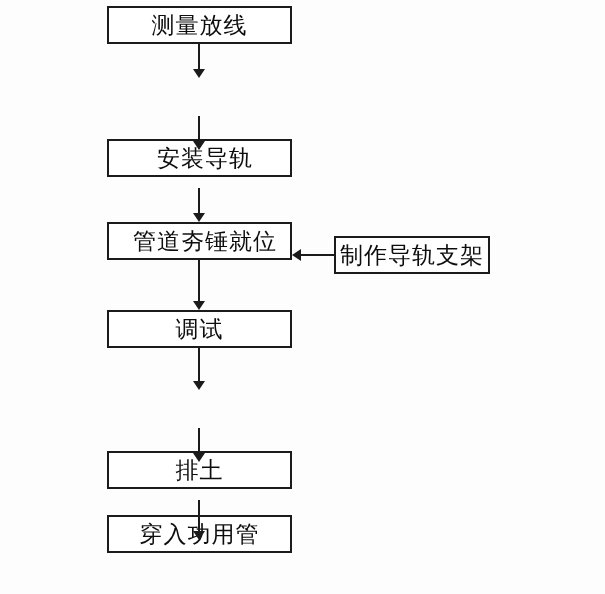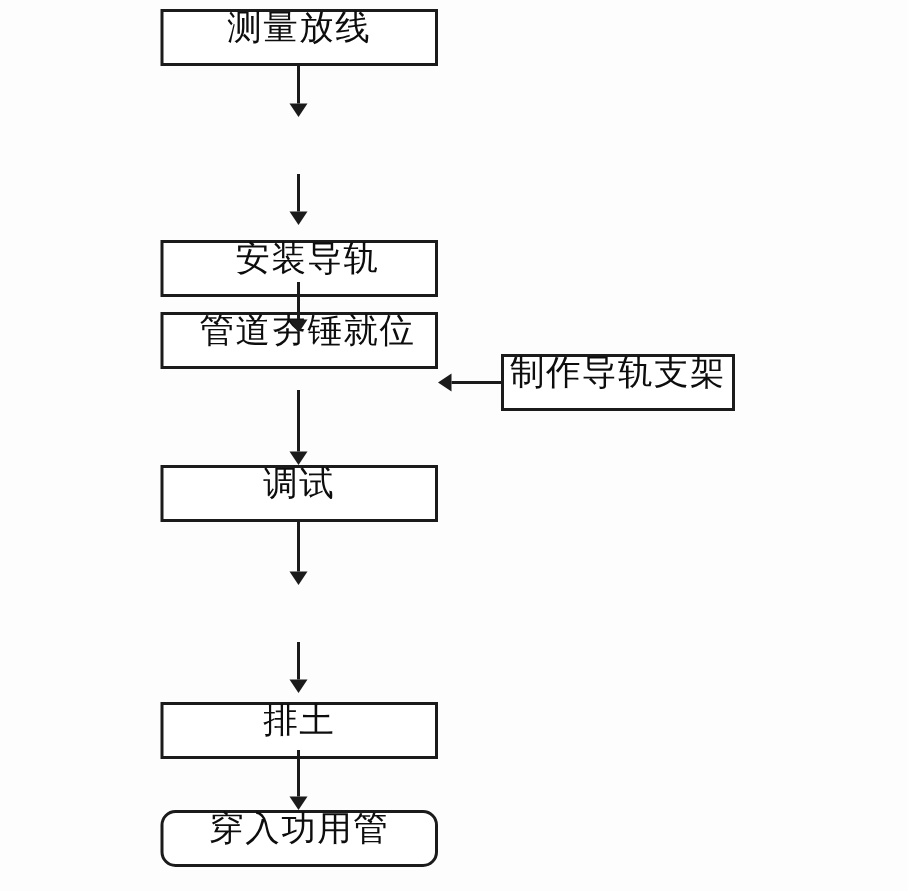--- a/index.html
+++ b/index.html
@@ -21,20 +21,21 @@
     background: #fdfdfd;
   }
 
   
   .node {
     position: absolute;
     box-sizing: border-box;
     background: #ffffff;
     border: 2px solid #1b1b1b;
     display: flex;
+    align-items: center;
     justify-content: center;
   }
   .node .node-label {
     font-size: 23px;
     line-height: 1;
     color: #0d0d0d;
     letter-spacing: 1px;
     white-space: nowrap;
     font-weight: 400;
   }
@@ -87,38 +88,38 @@
 </head>
 <body>
 
 <div id="flowchart">
 
   <div class="node main" style="top:6px;">
     <span class="node-label">测量放线</span>
   </div>
 
 
-  <div class="node main" style="top:160px;padding-left:11px;">
+  <div class="node main" style="top:139px;padding-left:11px;">
     <span class="node-label">安装导轨</span>
   </div>
 
-  <div class="node main" style="top:208px;padding-left:11px;">
+  <div class="node main" style="top:222px;padding-left:11px;">
     <span class="node-label">管道夯锤就位</span>
   </div>
 
   <div class="node main" style="top:310px;">
     <span class="node-label">调试</span>
   </div>
 
 
-  <div class="node main" style="top:468px;">
+  <div class="node main" style="top:451px;">
     <span class="node-label">排土</span>
   </div>
 
-  <div class="node main" style="top:540px;border-radius:10px;">
+  <div class="node main" style="top:515px;">
     <span class="node-label">穿入功用管</span>
   </div>
 
   <div class="node side">
     <span class="node-label">制作导轨支架</span>
   </div>
 
   <div class="conn-v" style="top:44px; height:25px;"></div>
   <div class="arrowhead-down" style="top:69px;"></div>
 

